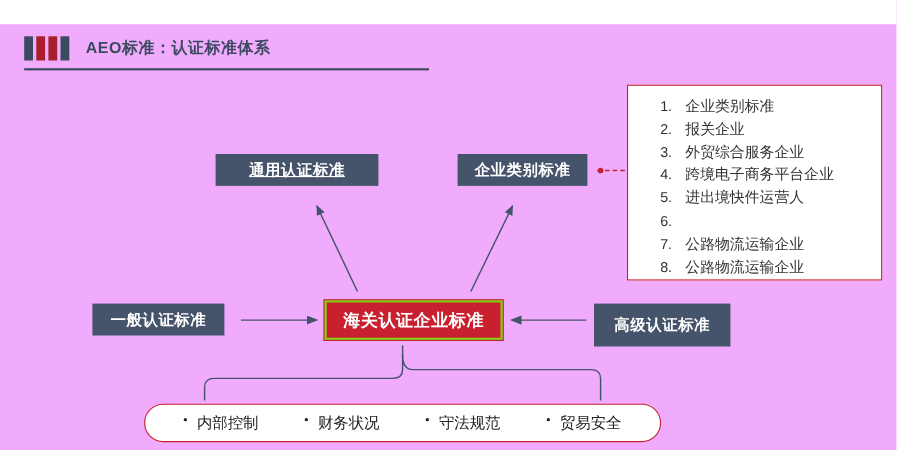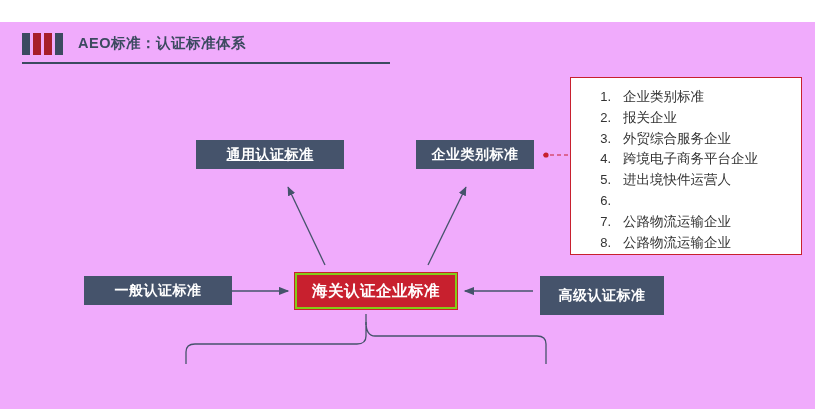--- a/index.html
+++ b/index.html
@@ -73,21 +73,21 @@
     background: #45536b;
   }
   .box-red {
     background: #c8202e;
     border: 2px solid #84cc16;
     box-shadow: 0 0 0 1px #c8202e;
   }
 
   #box-general   { left: 196px; top: 118px; width: 148px; height: 29px; text-decoration: underline; }
   #box-category  { left: 416px; top: 118px; width: 118px; height: 29px; }
-  #box-basic     { left: 84px;  top: 254px; width: 148px; height: 29px; }
+  #box-basic     { left: 84px;  top: 254px; width: 120px; height: 29px; }
   #box-advanced  { left: 540px; top: 254px; width: 124px; height: 39px; }
   #box-center    { left: 295px; top: 251px; width: 162px; height: 36px; font-size: 15.5px; }
 
   
   #list-panel {
     position: absolute;
     left: 570px;
     top: 55px;
     width: 232px;
     height: 178px;
@@ -234,14 +234,32 @@
     <div class="list-row">
       <span class="list-num">7.</span>
       <span>公路物流运输企业</span>
     </div>
     <div class="list-row">
       <span class="list-num">8.</span>
       <span>公路物流运输企业</span>
     </div>
   </div>
 
+  <div id="bottom-pill">
+    <div class="pill-item">
+      <span class="pill-dot"></span>
+      <span>内部控制</span>
+    </div>
+    <div class="pill-item">
+      <span class="pill-dot"></span>
+      <span>财务状况</span>
+    </div>
+    <div class="pill-item">
+      <span class="pill-dot"></span>
+      <span>守法规范</span>
+    </div>
+    <div class="pill-item">
+      <span class="pill-dot"></span>
+      <span>贸易安全</span>
+    </div>
+  </div>
 
 </div>
 
 </body></html>

